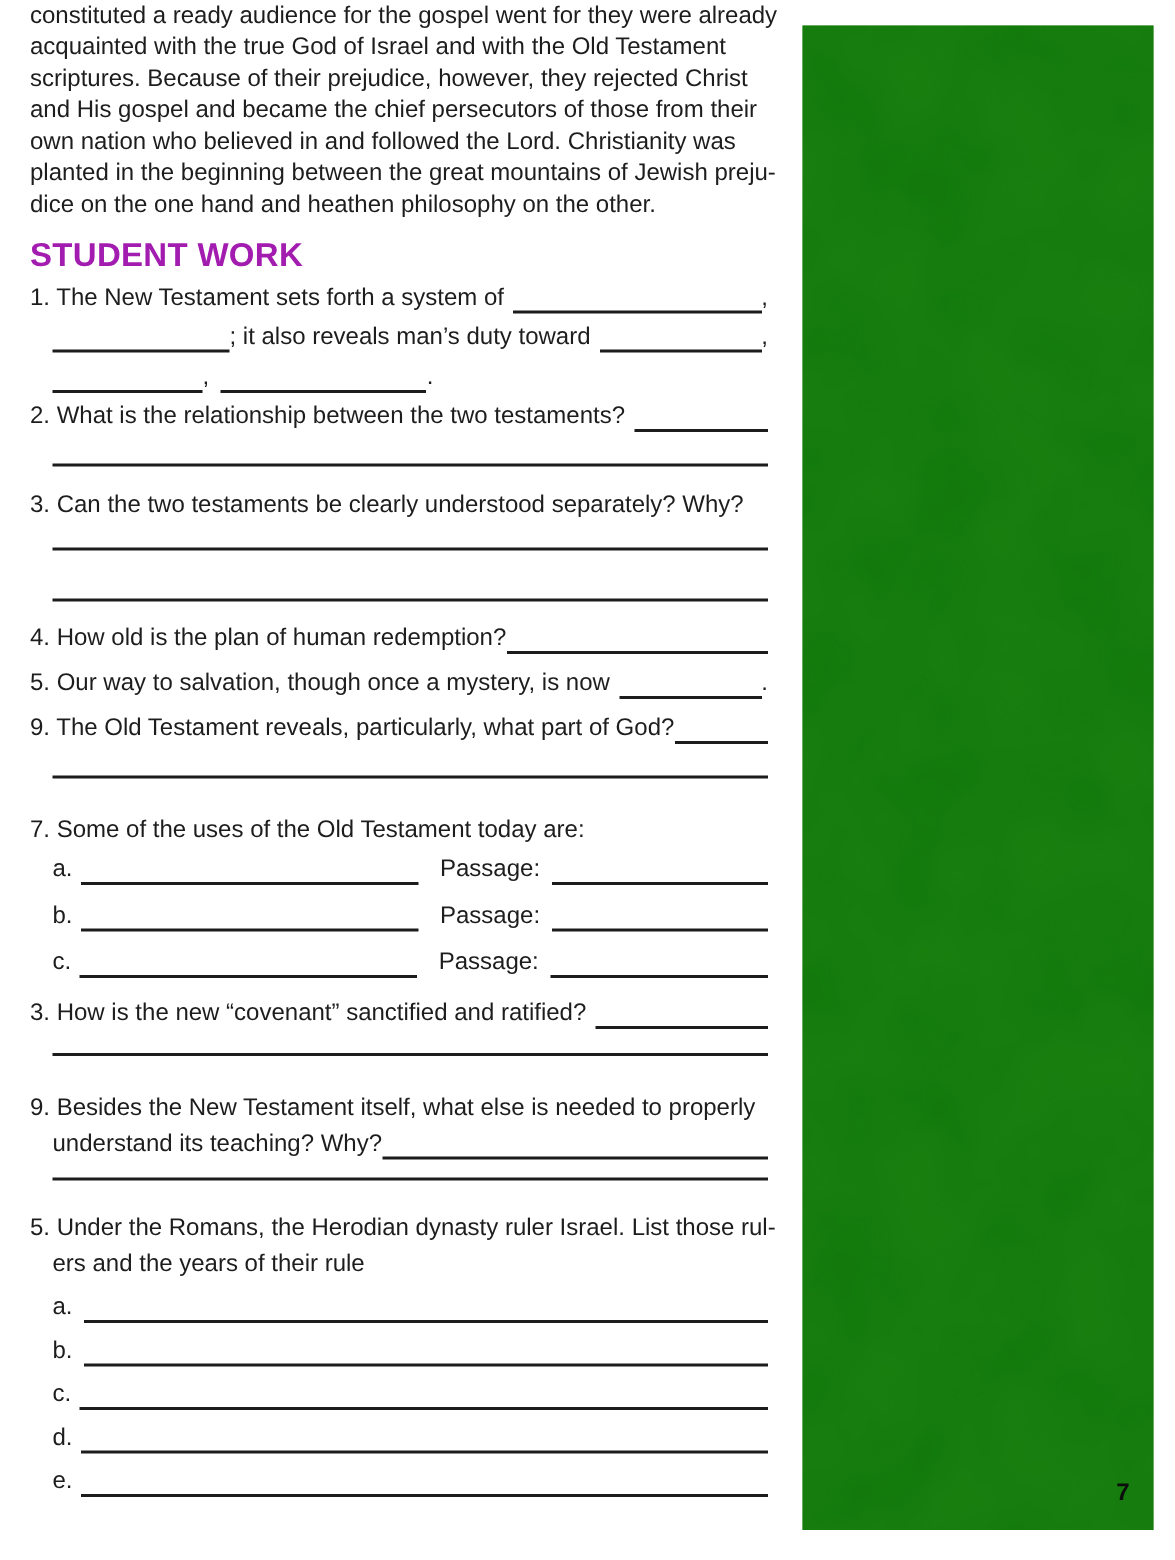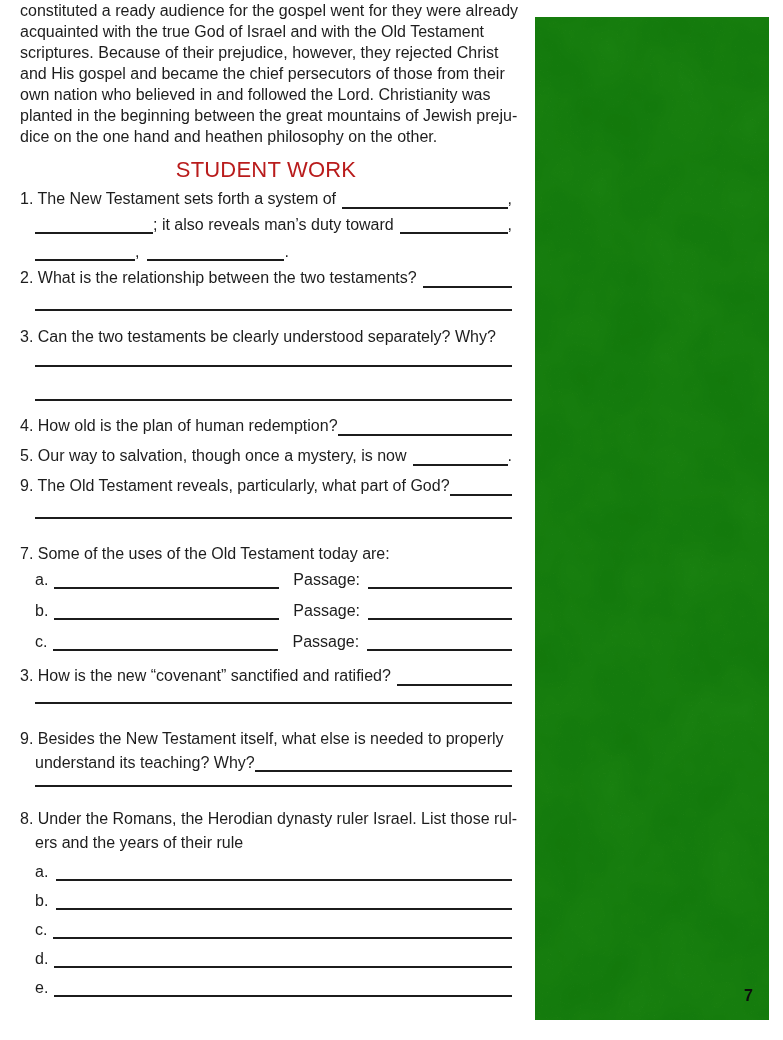--- a/index.html
+++ b/index.html
@@ -6,28 +6,28 @@
   body{
     width:783px;height:1040px;background:#ffffff;
     font-family:"Liberation Sans",sans-serif;color:#1d1d1d;
     overflow:hidden;
   }
   .page{position:relative;width:783px;height:1040px;background:#ffffff;}
   .content{position:absolute;left:20px;top:0;width:492px;}
   .intro{margin:0;font-size:16px;line-height:21px;}
   .iline{display:block;white-space:nowrap;}
   .heading{
-    margin:11px 0 0 0;font-size:22px;line-height:24px;font-weight:normal;
-    color:#b91c1c;letter-spacing:0.2px;text-align:center;
+    margin:11px 0 0 0;font-size:22px;line-height:24px;font-weight:bold;
+    color:#a21caf;letter-spacing:0.2px;
   }
   .qline{display:flex;align-items:flex-end;font-size:16px;line-height:20px;}
   .qt{white-space:pre;flex:0 0 auto;}
   .blank{border-bottom:2px solid #1c1c1c;height:15px;flex:0 0 auto;}
   .grow{flex:1 1 0;}
-  .indent{margin-left:15px;align-items:center;}
+  .indent{margin-left:15px;}
   .ml6{margin-left:6px;}
   .ml8{margin-left:8px;}
   .ml14{margin-left:14px;}
   .green-bar{
     position:absolute;left:535px;top:17px;width:234px;height:1003px;
     background:#329020;
   }
   .green-bar svg{position:absolute;left:0;top:0;width:100%;height:100%;}
   .page-num{
     position:absolute;right:16px;bottom:15px;
@@ -142,21 +142,21 @@
     </div>
     <div class="qline indent" style="margin-top:4px">
       <span class="qt">understand its teaching? Why?</span>
       <span class="blank grow"></span>
     </div>
     <div class="qline indent" style="margin-top:0">
       <span class="blank grow" style="height:12px"></span>
     </div>
 
     <div class="qline" style="margin-top:22px">
-      <span class="qt">8. Under the Romans, the Herodian dynasty ruler Israel. List those rul-</span>
+      <span class="qt">5. Under the Romans, the Herodian dynasty ruler Israel. List those rul-</span>
     </div>
     <div class="qline indent" style="margin-top:4px">
       <span class="qt">ers and the years of their rule</span>
     </div>
     <div class="qline indent" style="margin-top:9px">
       <span class="qt">a.</span>
       <span class="blank grow ml8"></span>
     </div>
     <div class="qline indent" style="margin-top:9px">
       <span class="qt">b.</span>

